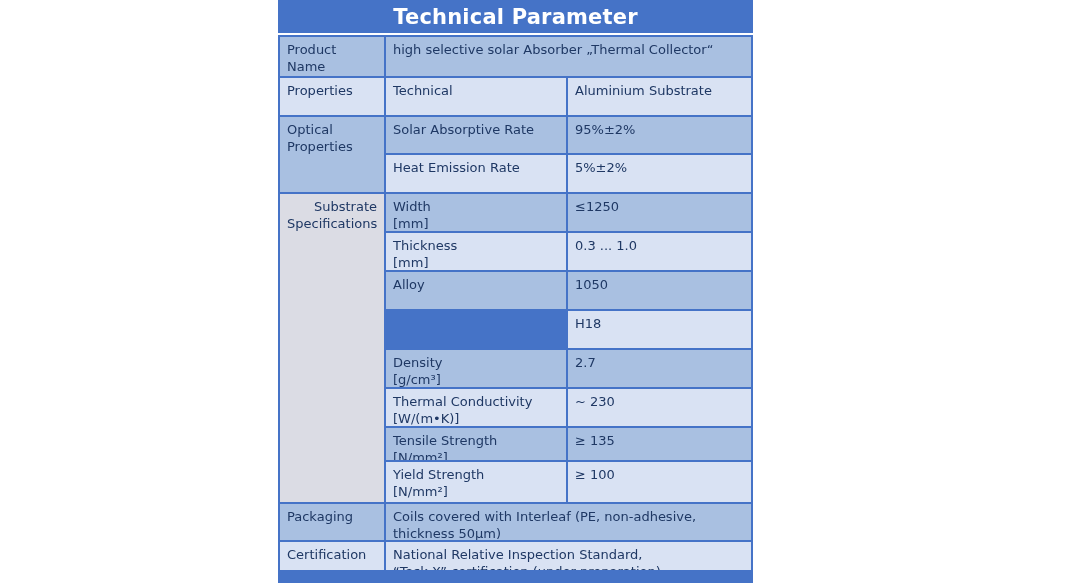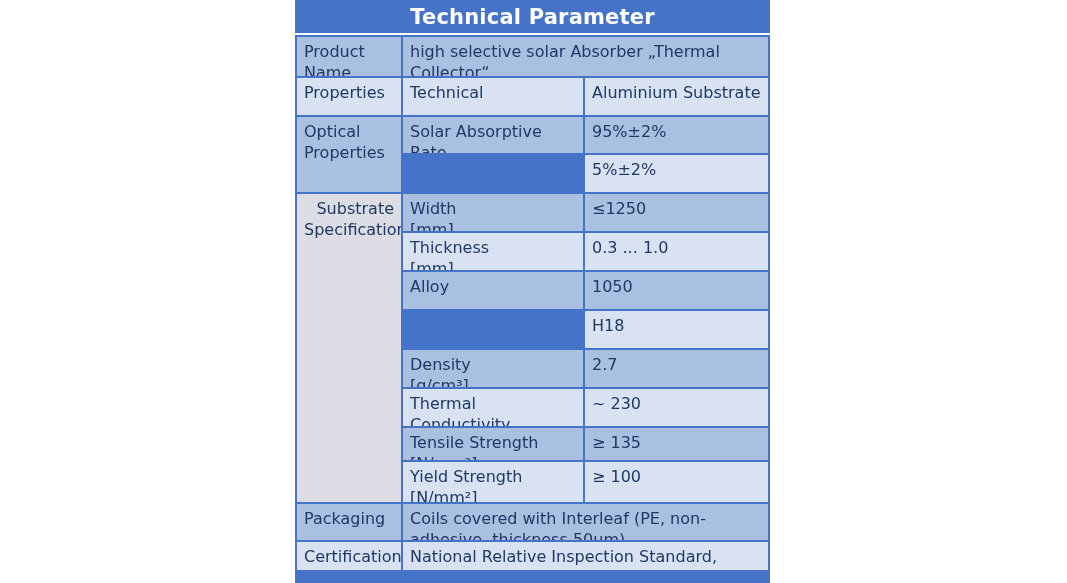--- a/index.html
+++ b/index.html
@@ -6,21 +6,21 @@
     margin: 0;
     padding: 0;
     background: #ffffff;
     width: 1067px;
     height: 583px;
     font-family: "DejaVu Sans", "Liberation Sans", sans-serif;
     overflow: hidden;
   }
   .table-wrap {
     position: absolute;
-    left: 295px;
+    left: 278px;
     top: 0;
     width: 475px;
   }
   .title-bar {
     height: 33px;
     background: #4573C7;
     color: #ffffff;
     display: flex;
     align-items: center;
     justify-content: center;
@@ -34,21 +34,21 @@
     box-sizing: border-box;
     display: grid;
     grid-template-columns: 104px 180px 183px;
     grid-template-rows: 39px 37px 36px 37px 37px 37px 37px 37px 37px 37px 32px 40px 36px 28px;
     gap: 2px;
     background: #4573C7;
     border: 2px solid #4573C7;
   }
   .cell {
     padding: 5px 7px;
-    font-size: 16px;
+    font-size: 13px;
     line-height: 1.3;
     color: #1F3864;
     white-space: pre-line;
     overflow: hidden;
     text-align: left;
   }
   .bg-m { background: #A9C0E1; }
   .bg-l { background: #D9E2F3; }
   .bg-g { background: #DBDCE4; text-align: right; }
   .bottom-bar {
@@ -71,20 +71,21 @@
     <div class="cell bg-m" style="grid-area:1/2/2/4">high selective solar Absorber „Thermal Collector“</div>
 
     <div class="cell bg-l" style="grid-area:2/1/3/2">Properties</div>
     <div class="cell bg-l" style="grid-area:2/2/3/3">Technical</div>
     <div class="cell bg-l" style="grid-area:2/3/3/4">Aluminium Substrate</div>
 
     <div class="cell bg-m" style="grid-area:3/1/5/2">Optical
 Properties</div>
     <div class="cell bg-m" style="grid-area:3/2/4/3">Solar Absorptive Rate</div>
     <div class="cell bg-m" style="grid-area:3/3/4/4">95%±2%</div>
+    <div class="cell bg-l" style="grid-area:4/2/5/3">Heat Emission Rate</div>
     <div class="cell bg-l" style="grid-area:4/3/5/4">5%±2%</div>
 
     <div class="cell bg-g" style="grid-area:5/1/13/2">Substrate
 Specifications</div>
     <div class="cell bg-m" style="grid-area:5/2/6/3">Width
 [mm]</div>
     <div class="cell bg-m" style="grid-area:5/3/6/4">≤1250</div>
     <div class="cell bg-l" style="grid-area:6/2/7/3">Thickness
 [mm]</div>
     <div class="cell bg-l" style="grid-area:6/3/7/4">0.3 ... 1.0</div>

